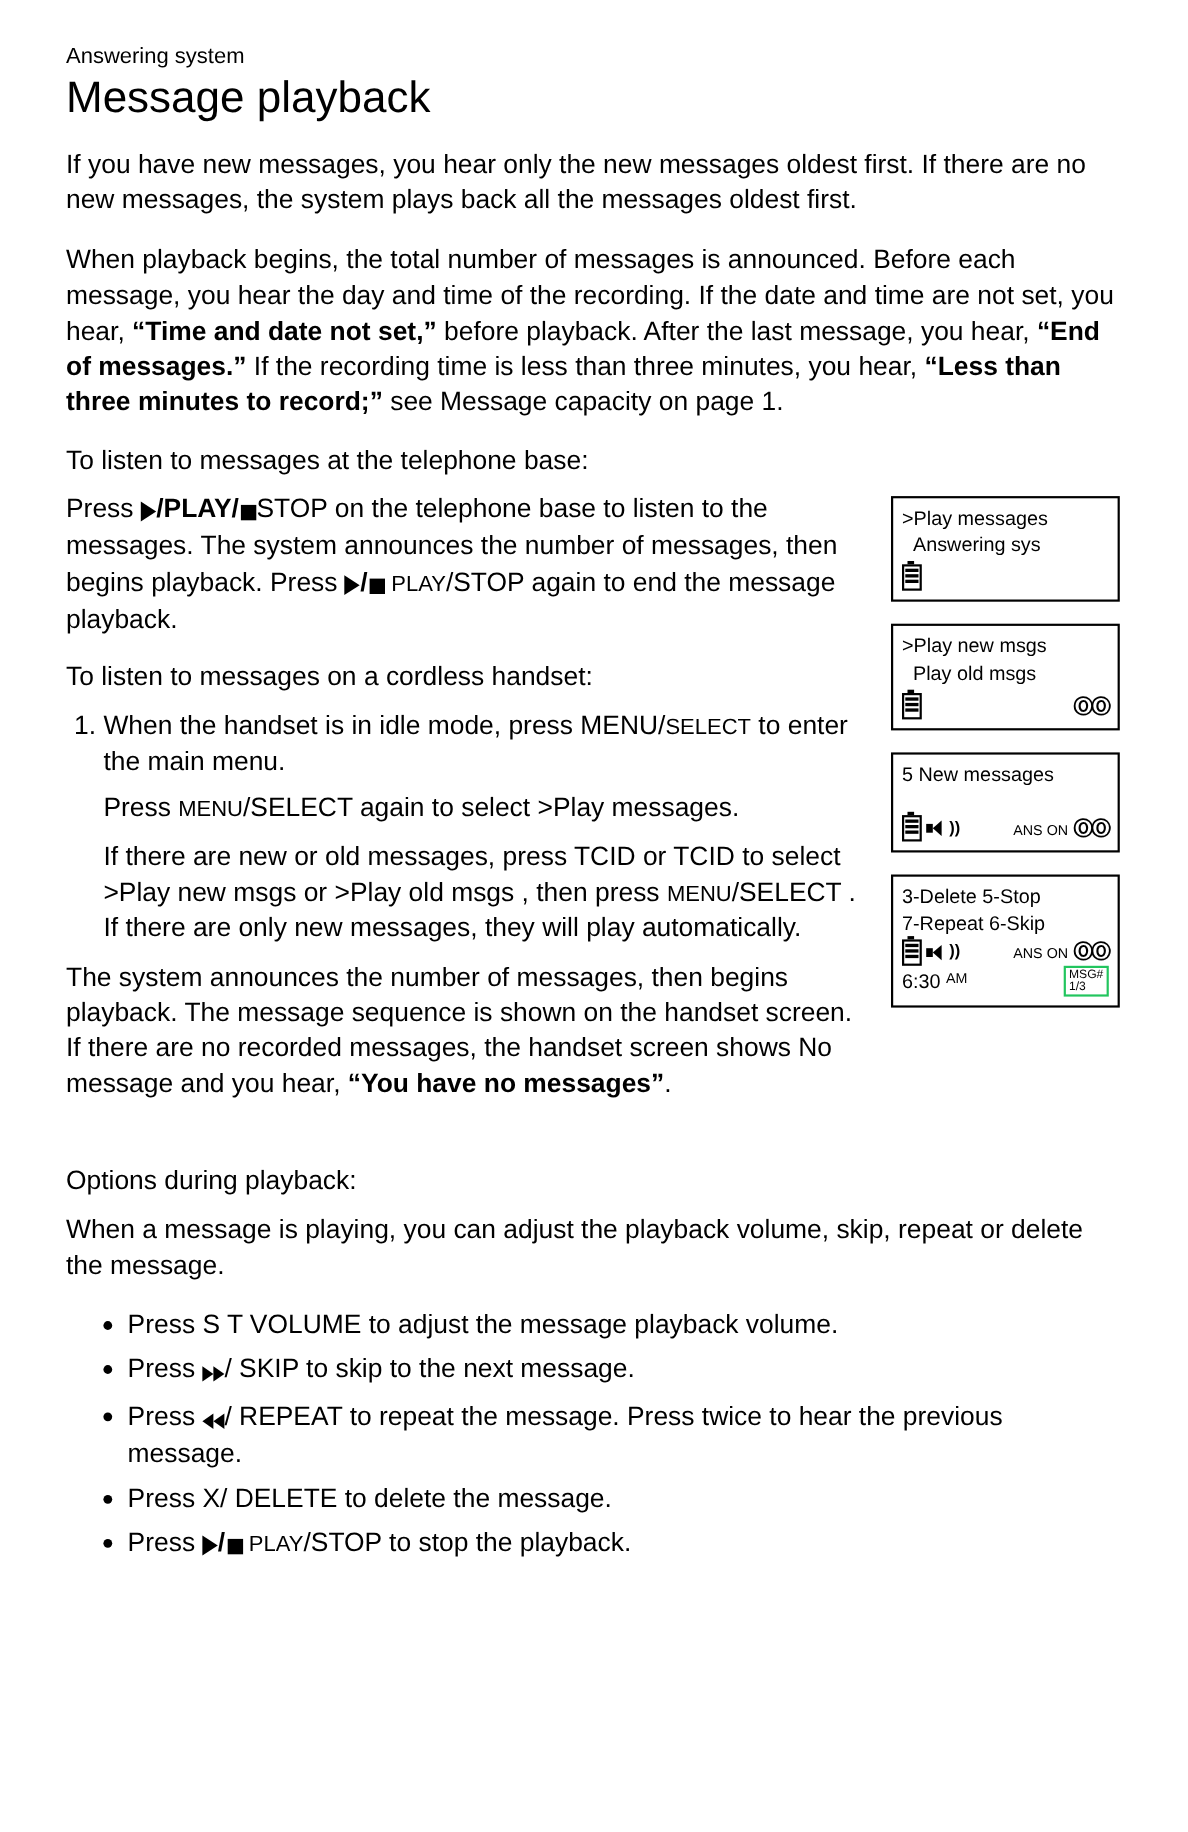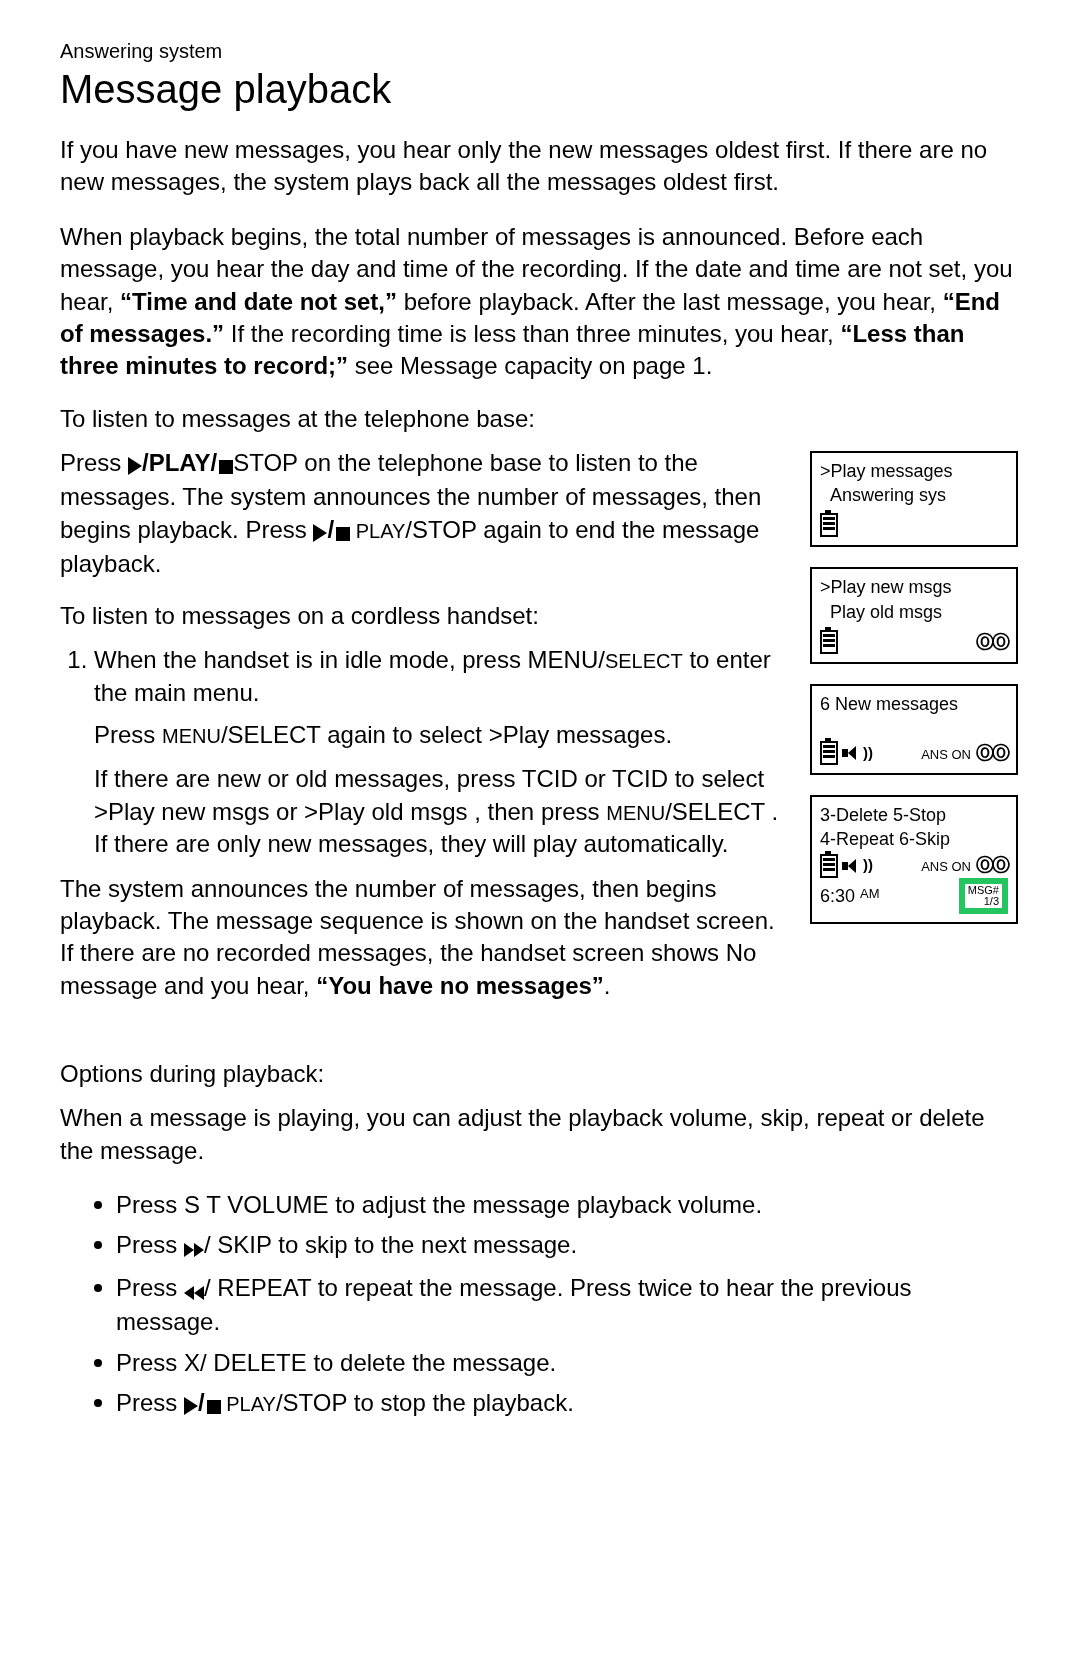--- a/index.html
+++ b/index.html
@@ -111,27 +111,27 @@
     position: relative;
   }
   .lcd .row {
     display: flex;
     align-items: center;
     justify-content: space-between;
   }
   .lcd .left-icons { display: flex; align-items: center; gap: 4px; }
   .lcd .small { font-size: 13px; }
   .lcd .msgbox {
-    border: 6px solid #22c55e;
+    border: 2px solid #22c55e;
     padding: 1px 3px;
     font-size: 11px;
     line-height: 1;
     display: inline-flex;
     flex-direction: column;
-    align-items: flex-end;
+    align-items: flex-start;
   }
   .battery {
     display: inline-block;
     width: 14px; height: 20px;
     border: 2px solid #000;
     position: relative;
   }
   .battery::before {
     content: "";
     position: absolute;
@@ -290,42 +290,42 @@
           <span class="battery">
               <span></span>
               <span></span>
               <span></span>
             </span>
           <span class="tape">ⓄⓄ</span>
         </div>
       </div>
 
       <div class="lcd">
-        <div>6 New messages</div>
+        <div>5 New messages</div>
         <div style="height:24px"></div>
         <div class="row">
           <span class="left-icons">
             <span class="battery">
                 <span></span>
                 <span></span>
                 <span></span>
               </span>
             <span class="speaker"></span>
               <span class="waves">))</span>
           </span>
           <span>
             <span class="small">ANS ON</span>
             <span class="tape">ⓄⓄ</span>
           </span>
         </div>
       </div>
 
       <div class="lcd">
         <div>3-Delete 5-Stop</div>
-        <div>4-Repeat 6-Skip</div>
+        <div>7-Repeat 6-Skip</div>
         <div class="row" style="margin-top:2px">
           <span class="left-icons">
             <span class="battery">
                 <span></span>
                 <span></span>
                 <span></span>
               </span>
             <span class="speaker"></span>
               <span class="waves">))</span>
           </span>

